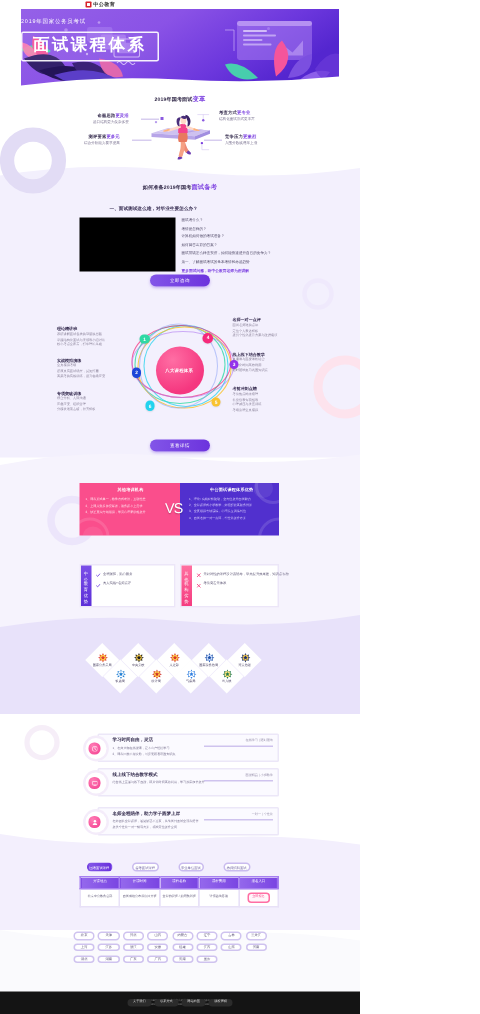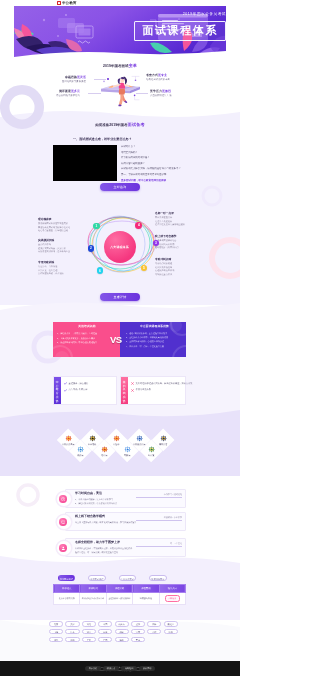--- a/index.html
+++ b/index.html
@@ -12,21 +12,21 @@
 
 .topbar{position:absolute;left:0;top:0;width:240px;height:6px;background:#fff;z-index:60}
 .logo{position:absolute;left:57px;top:1px;display:flex;align-items:center;gap:1.2px}
 .logo-mark{width:4px;height:4px;background:#d8232a;border-radius:.5px;position:relative}
 .logo-mark:after{content:"";position:absolute;left:1.2px;top:.9px;width:1.7px;height:2.2px;background:#fff;border-radius:.2px}
 .logo-text{font-size:3.4px;color:#333;letter-spacing:.25px;font-weight:700;white-space:nowrap}
 
 
 .banner{position:absolute;left:14px;top:6px;width:212px;height:54px;overflow:hidden;z-index:50}
 .banner .bsvg{position:absolute;left:0;top:0;width:212px;height:54px}
-.btitle{position:absolute;left:0;right:0;top:6px;text-align:right;z-index:5}
+.btitle{position:absolute;left:0;right:0;top:6px;text-align:left;z-index:5}
 .btitle .sub{font-size:3.6px;color:#fff;letter-spacing:.55px;display:block;margin-bottom:2.5px}
 .bmain{display:inline-block;border:1px solid rgba(255,255,255,.92);border-radius:1.5px;
   padding:2px 7px 2.5px;font-size:11px;font-weight:700;color:#fff;letter-spacing:1.6px;
   background:rgba(255,255,255,.06)}
 
 
 .bgart{position:absolute;left:0;top:0;width:240px;height:676px;z-index:0}
 
 
 .shead{text-align:center;font-size:3.4px;color:#2e2545;font-weight:700;letter-spacing:.1px}
@@ -66,21 +66,21 @@
   box-shadow:0 .4px 1.2px rgba(0,0,0,.14)}
 .txtblk{position:absolute;z-index:13;width:46px}
 .txtblk .tt{font-size:2.7px;font-weight:700;color:#33294d;margin-bottom:1.1px;white-space:nowrap}
 .txtblk .td{font-size:2.15px;color:#8a8299;margin-bottom:.8px;white-space:nowrap}
 
 
 .sec5{position:absolute;left:0;top:305px;width:240px;height:110px;z-index:10}
 .vsrow{position:absolute;left:53px;top:17px;width:133px;height:35px;display:flex;z-index:12}
 .vsL{width:67px;background:#fa4e8c;position:relative;overflow:hidden;padding:3.2px 3px 0 4px}
 .vsR{width:66px;background:#5130ce;position:relative;overflow:hidden;padding:3.2px 3px 0 6px}
-.vsbadge{position:absolute;left:110px;top:29px;font-size:9.5px;font-weight:700;color:#fff;z-index:16;
+.vsbadge{position:absolute;left:110px;top:29px;font-size:9.5px;font-weight:400;color:#fff;z-index:16;
   letter-spacing:-.5px;text-shadow:0 .5px 1px rgba(0,0,0,.25)}
 .vsh{font-size:2.7px;color:#fff;font-weight:700;text-align:center;margin-bottom:3px;letter-spacing:.2px}
 .vsli{font-size:2.05px;color:#ffe0ec;margin-bottom:2.4px;white-space:nowrap}
 .vsR .vsli{color:#d8cdfa;margin-bottom:1.9px}
 .deco{position:absolute;border-radius:50%;border:2.5px solid rgba(255,255,255,.13);pointer-events:none}
 .deco2{position:absolute;border-radius:50%;background:rgba(255,255,255,.08);pointer-events:none}
 
 .cmpbox{position:absolute;top:71px;height:29px;background:#fff;border:.5px solid #ece6f8;z-index:12;display:flex}
 .cmpL{left:53px;width:64px}
 .cmpR{left:120px;width:66px}

